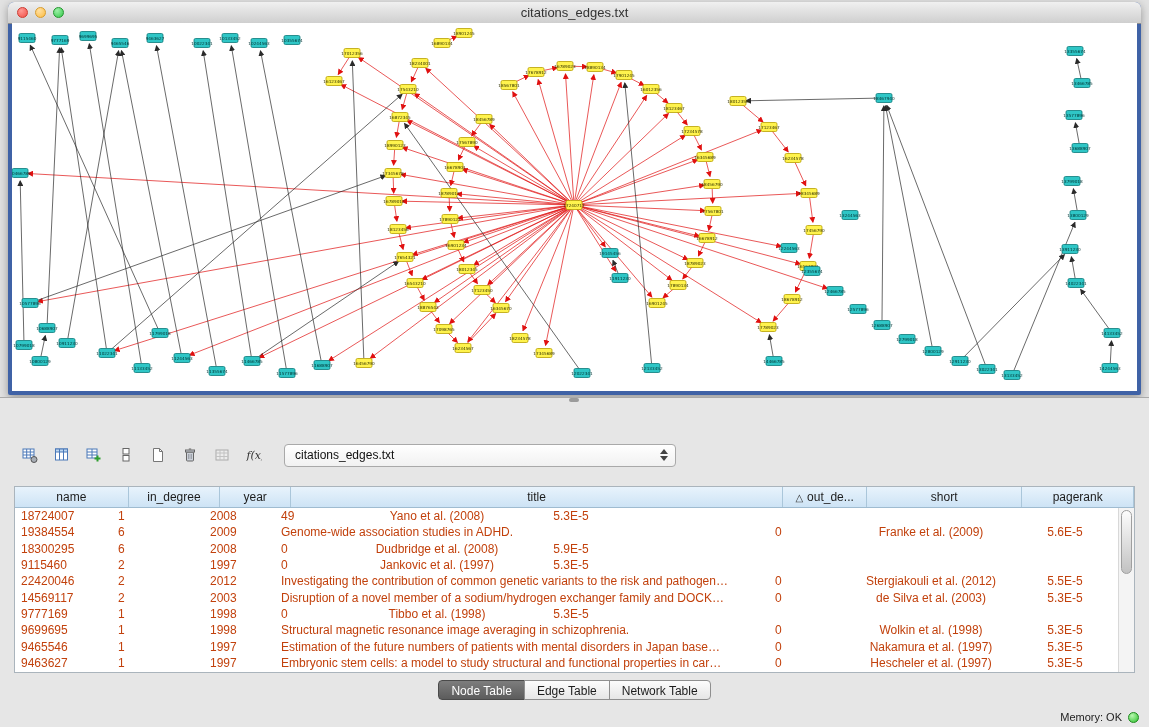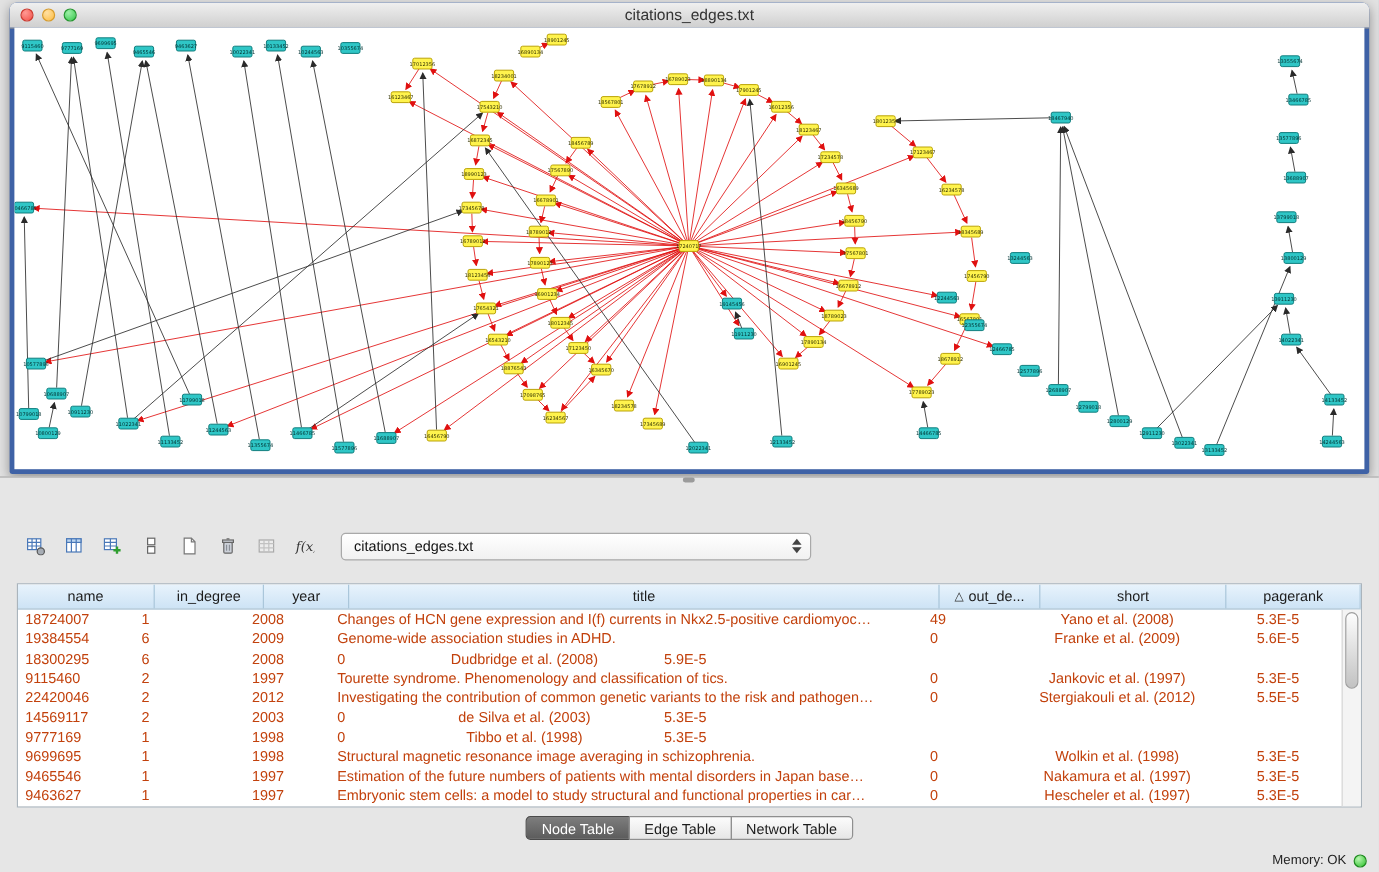--- a/index.html
+++ b/index.html
@@ -720,21 +720,20 @@
         </div>
         <div class="th" style="width: 112px;">
           <span>pagerank</span>
         </div>
       </div>
     <div class="tbody">
         <div class="tr">
           <div class="td" style="width: 97px;">18724007</div>
           <div class="td" style="width: 92px;">1</div>
           <div class="td" style="width: 71px;">2008</div>
-          <div class="td" style="width: 494px;">Changes of HCN gene expression and I(f) currents in Nkx2.5-positive cardiomyoc…</div>
           <div class="td" style="width: 84px;">49</div>
           <div class="td center" style="width: 156px;">Yano et al. (2008)</div>
           <div class="td center" style="width: 112px;">5.3E-5</div>
         </div>
         <div class="tr">
           <div class="td" style="width: 97px;">19384554</div>
           <div class="td" style="width: 92px;">6</div>
           <div class="td" style="width: 71px;">2009</div>
           <div class="td" style="width: 494px;">Genome-wide association studies in ADHD.</div>
           <div class="td" style="width: 84px;">0</div>
@@ -746,38 +745,38 @@
           <div class="td" style="width: 92px;">6</div>
           <div class="td" style="width: 71px;">2008</div>
           <div class="td" style="width: 84px;">0</div>
           <div class="td center" style="width: 156px;">Dudbridge et al. (2008)</div>
           <div class="td center" style="width: 112px;">5.9E-5</div>
         </div>
         <div class="tr">
           <div class="td" style="width: 97px;">9115460</div>
           <div class="td" style="width: 92px;">2</div>
           <div class="td" style="width: 71px;">1997</div>
-          <div class="td" style="width: 494px;">Tourette syndrome. Phenomenology and classification of tics.</div>
           <div class="td" style="width: 84px;">0</div>
           <div class="td center" style="width: 156px;">Jankovic et al. (1997)</div>
           <div class="td center" style="width: 112px;">5.3E-5</div>
         </div>
         <div class="tr">
           <div class="td" style="width: 97px;">22420046</div>
           <div class="td" style="width: 92px;">2</div>
           <div class="td" style="width: 71px;">2012</div>
           <div class="td" style="width: 494px;">Investigating the contribution of common genetic variants to the risk and pathogen…</div>
           <div class="td" style="width: 84px;">0</div>
           <div class="td center" style="width: 156px;">Stergiakouli et al. (2012)</div>
           <div class="td center" style="width: 112px;">5.5E-5</div>
         </div>
         <div class="tr">
           <div class="td" style="width: 97px;">14569117</div>
           <div class="td" style="width: 92px;">2</div>
           <div class="td" style="width: 71px;">2003</div>
+          <div class="td" style="width: 494px;">Disruption of a novel member of a sodium/hydrogen exchanger family and DOCK…</div>
           <div class="td" style="width: 84px;">0</div>
           <div class="td center" style="width: 156px;">de Silva et al. (2003)</div>
           <div class="td center" style="width: 112px;">5.3E-5</div>
         </div>
         <div class="tr">
           <div class="td" style="width: 97px;">9777169</div>
           <div class="td" style="width: 92px;">1</div>
           <div class="td" style="width: 71px;">1998</div>
           <div class="td" style="width: 84px;">0</div>
           <div class="td center" style="width: 156px;">Tibbo et al. (1998)</div>

